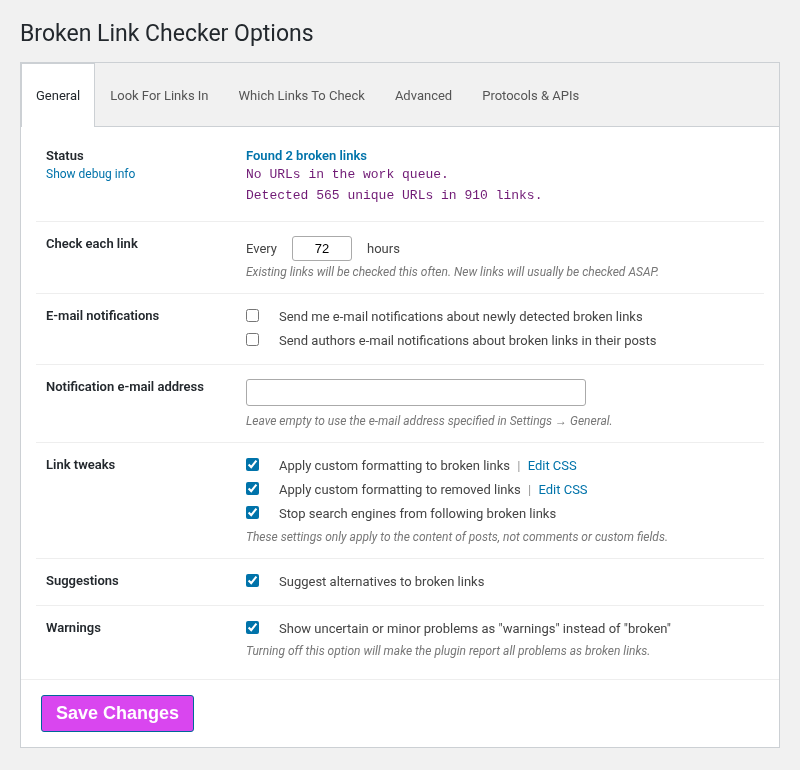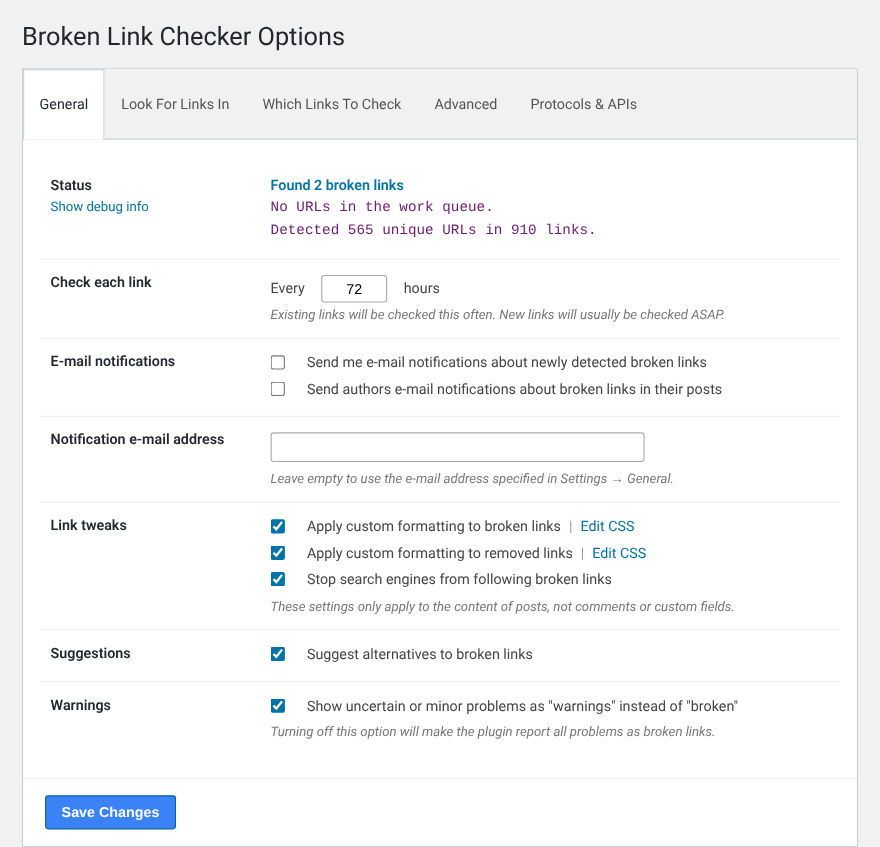--- a/index.html
+++ b/index.html
@@ -144,31 +144,31 @@
     .pipe {
       color: #999;
       margin-left: 4px;
     }
     
     .save-area {
       padding: 15px 20px;
       border-top: 1px solid #eee;
     }
     .save-btn {
-      background: #3b82f6;
+      background: #d946ef;
       color: #fff;
       border: 1px solid #006799;
       border-radius: 3px;
       padding: 7px 14px;
-      font-size: 13px;
+      font-size: 18px;
       cursor: pointer;
       font-weight: 600;
     }
     .table-wrap {
-      padding: 21px 15px;
+      padding: 7px 15px;
     }
     .checked-blue {
       accent-color: #0073aa;
     }
   </style>
 </head>
 <body>
 
 <h1 class="page-title">Broken Link Checker Options</h1>
 

